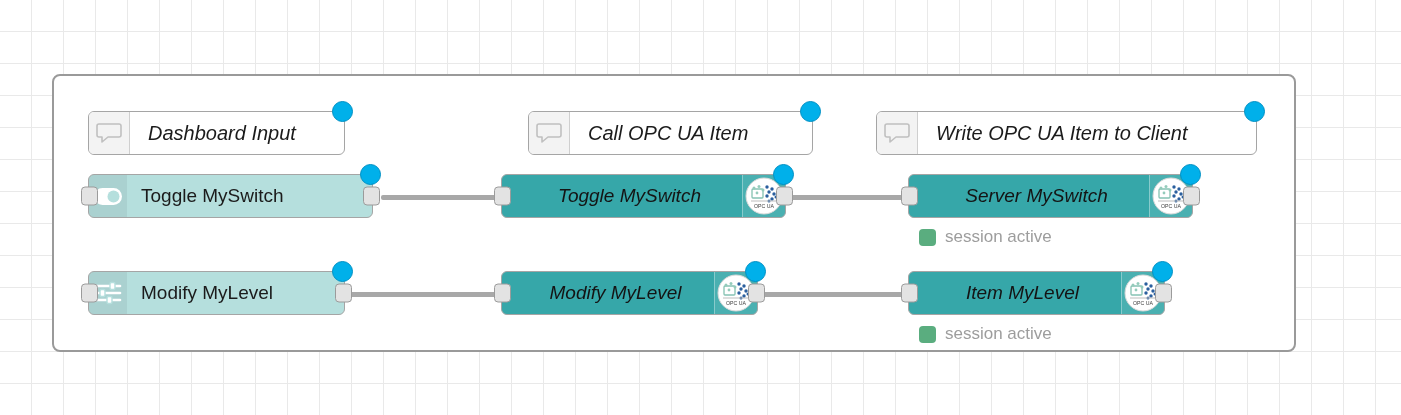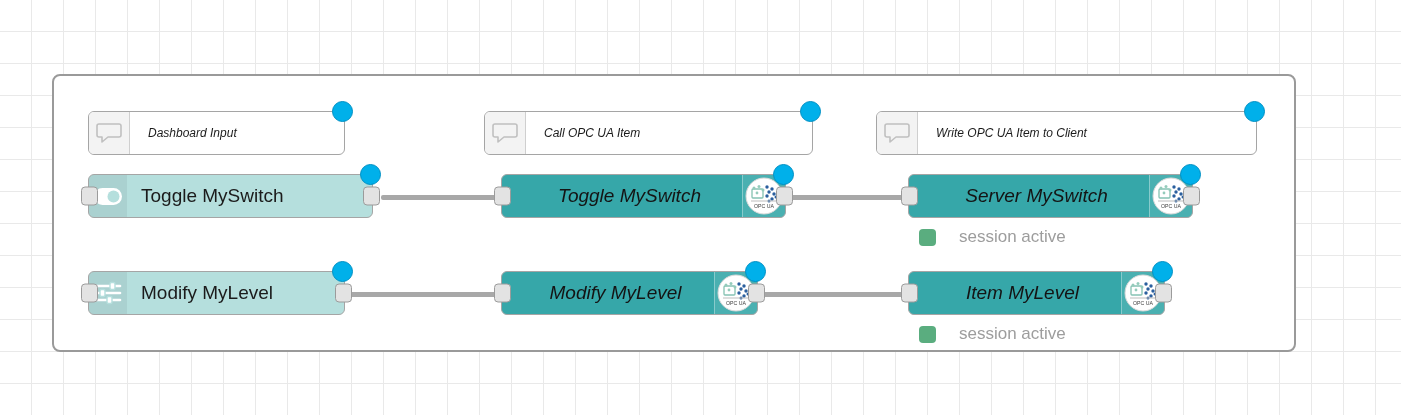--- a/index.html
+++ b/index.html
@@ -84,21 +84,21 @@
     border-right: 1px solid #cfcfcf;
     border-radius: 5px 0 0 5px;
     display: flex;
     align-items: center;
     justify-content: center;
   }
   .node.comment .node-label {
     font-style: italic;
     justify-content: flex-start;
     padding-left: 18px;
-    font-size: 12px;
+    font-size: 20px;
   }
 
   
   .node.dash {
     background: #b5dfdd;
     height: 44px;
   }
   .dash-icon-box {
     width: 38px;
     background: rgba(0,0,0,0.06);
@@ -164,21 +164,21 @@
     right: -9px;
     top: -11px;
     z-index: 5;
   }
 
   
   .status {
     position: absolute;
     display: flex;
     align-items: center;
-    gap: 23px;
+    gap: 9px;
     font-size: 17px;
     color: #9d9d9d;
     white-space: nowrap;
   }
   .status-dot {
     width: 17px;
     height: 17px;
     border-radius: 4px;
     background: #5aad7f;
     display: inline-block;
@@ -199,21 +199,21 @@
   <div class="node comment" style="left:88px; top:111px; width:257px;">
     <div class="comment-icon-box">
       <svg width="26" height="22" viewBox="0 0 26 22" aria-hidden="true">
         <path d="M3 2 h20 a2 2 0 0 1 2 2 v9 a2 2 0 0 1 -2 2 h-11 l-6 5 v-5 h-3 a2 2 0 0 1 -2 -2 v-9 a2 2 0 0 1 2 -2 z" fill="none" stroke="#c0c0c0" stroke-width="1.6" stroke-linejoin="round"></path>
       </svg>
     </div>
     <div class="node-label">Dashboard Input</div>
     <div class="sel-dot"></div>
   </div>
 
-  <div class="node comment" style="left:484px; top:111px; width:329px;">
+  <div class="node comment" style="left:528px; top:111px; width:285px;">
     <div class="comment-icon-box">
       <svg width="26" height="22" viewBox="0 0 26 22" aria-hidden="true">
         <path d="M3 2 h20 a2 2 0 0 1 2 2 v9 a2 2 0 0 1 -2 2 h-11 l-6 5 v-5 h-3 a2 2 0 0 1 -2 -2 v-9 a2 2 0 0 1 2 -2 z" fill="none" stroke="#c0c0c0" stroke-width="1.6" stroke-linejoin="round"></path>
       </svg>
     </div>
     <div class="node-label">Call OPC UA Item</div>
     <div class="sel-dot"></div>
   </div>
 
   <div class="node comment" style="left:876px; top:111px; width:381px;text-align:right;">

